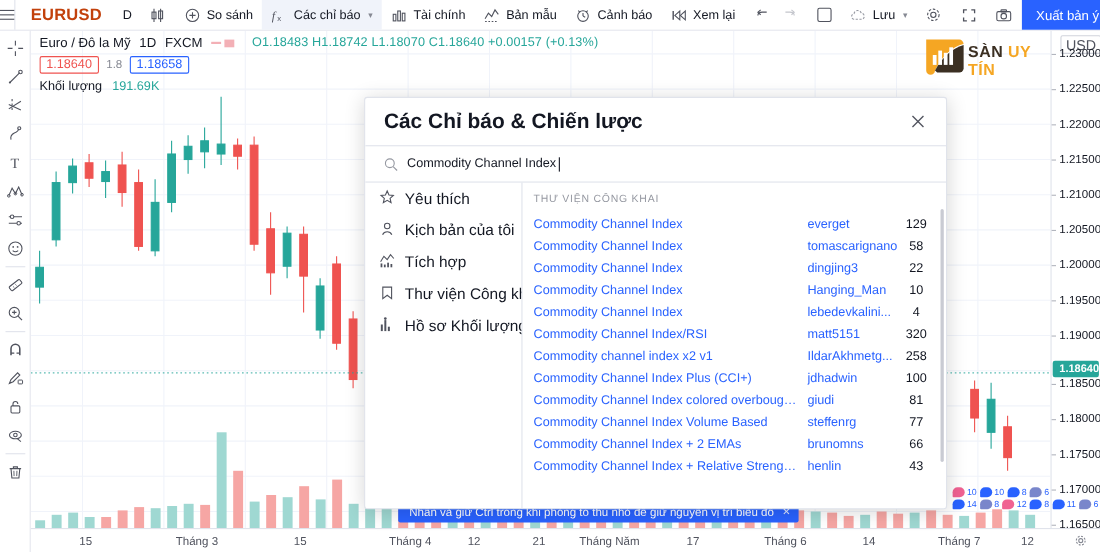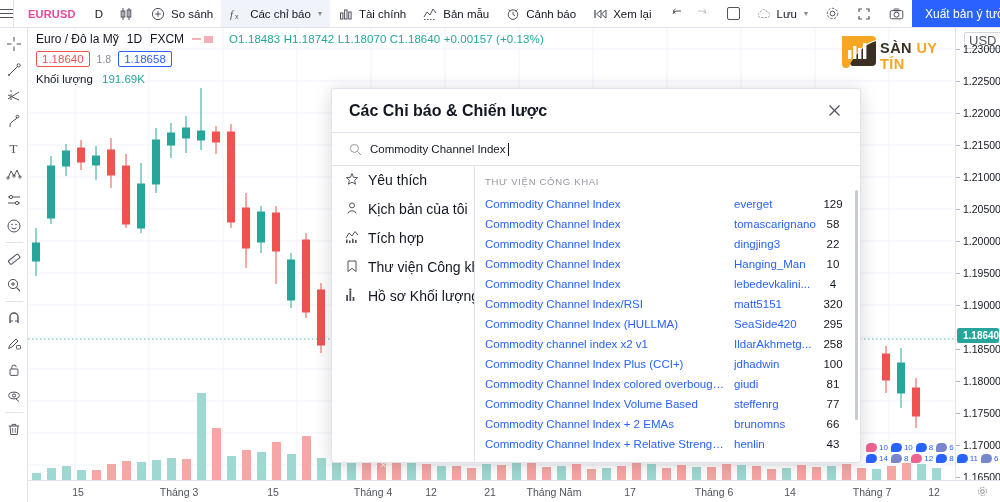--- a/index.html
+++ b/index.html
@@ -22,22 +22,22 @@
     display: flex; align-items: center;
   }
   .tb-hamburger {
     width: 30px; height: 27px;
     display: flex; align-items: center; justify-content: center;
     border-right: 1px solid #e0e3eb;
   }
   .tb-hamburger .bars { width: 13px; }
   .tb-hamburger .bars i { display: block; height: 1.5px; background: #50535e; margin: 2.5px 0; }
   .tb-symbol {
-    font-weight: bold; font-size: 11px; letter-spacing: .2px;
-    padding: 0 12px 0 14px; color: #ec4899;
+    font-weight: bold; font-size: 15px; letter-spacing: .2px;
+    padding: 0 12px 0 14px; color: #c2410c;
   }
   .tb-item {
     display: flex; align-items: center; gap: 5px;
     height: 27px; padding: 0 8px;
     color: #131722; font-size: 11.5px; white-space: nowrap;
   }
   .tb-item.active { background: #f0f3fa; }
   .tb-ico { display: inline-flex; width: 16px; height: 16px; align-items: center; justify-content: center; color: #50535e; }
   .tb-ico svg { display: block; }
   .tb-interval { font-size: 11.5px; padding: 0 7px; color: #131722; }
@@ -172,21 +172,21 @@
     z-index: 20;
     display: flex; flex-direction: column;
     overflow: hidden;
   }
   .m-head {
     height: 44px; flex: none;
     display: flex; align-items: center; justify-content: space-between;
     padding: 0 16px 0 17px;
     border-bottom: 1px solid #e0e3eb;
   }
-  .m-title { font-size: 16px; font-weight: bold; color: #131722; }
+  .m-title { font-size: 19px; font-weight: bold; color: #131722; }
   .m-close { width: 20px; height: 20px; display: flex; align-items: center; justify-content: center; color: #50535e; }
   .m-search {
     height: 33px; flex: none;
     display: flex; align-items: center; gap: 8px;
     padding: 0 17px;
     border-bottom: 1px solid #e0e3eb;
   }
   .m-search-ico { color: #9598a1; display: flex; }
   .m-search-val { font-size: 11.5px; color: #131722; position: relative; }
   .m-search-val::after {
@@ -803,20 +803,21 @@
           <span>11</span>
         </span>
       <span class="rx">
           <span class="bub lav"></span>
           <span>6</span>
         </span>
     </div>
   </div>
 
   <div class="toast">
+    <span>Nhấn và giữ Ctrl trong khi phóng to thu nhỏ để giữ nguyên vị trí biểu đồ</span>
     <span class="x">✕</span>
   </div>
 
   <div class="modal">
     <div class="m-head">
       <div class="m-title">Các Chỉ báo &amp; Chiến lược</div>
       <div class="m-close">
         <svg width="15" height="15" viewBox="0 0 15 15">
           <line x1="2.5" y1="2.5" x2="12.5" y2="12.5" stroke="#50535e" stroke-width="1.2"></line>
           <line x1="12.5" y1="2.5" x2="2.5" y2="12.5" stroke="#50535e" stroke-width="1.2"></line>
@@ -918,25 +919,20 @@
           <span class="lr-name">Commodity Channel Index</span>
           <span class="lr-author">lebedevkalini...</span>
           <span class="lr-count">4</span>
         </div>
         <div class="list-row">
           <span class="lr-name">Commodity Channel Index/RSI</span>
           <span class="lr-author">matt5151</span>
           <span class="lr-count">320</span>
         </div>
         <div class="list-row">
-          <span class="lr-name">Commodity Channel Index (HULLMA)</span>
-          <span class="lr-author">SeaSide420</span>
-          <span class="lr-count">295</span>
-        </div>
-        <div class="list-row">
           <span class="lr-name">Commodity channel index x2 v1</span>
           <span class="lr-author">IldarAkhmetg...</span>
           <span class="lr-count">258</span>
         </div>
         <div class="list-row">
           <span class="lr-name">Commodity Channel Index Plus (CCI+)</span>
           <span class="lr-author">jdhadwin</span>
           <span class="lr-count">100</span>
         </div>
         <div class="list-row">

